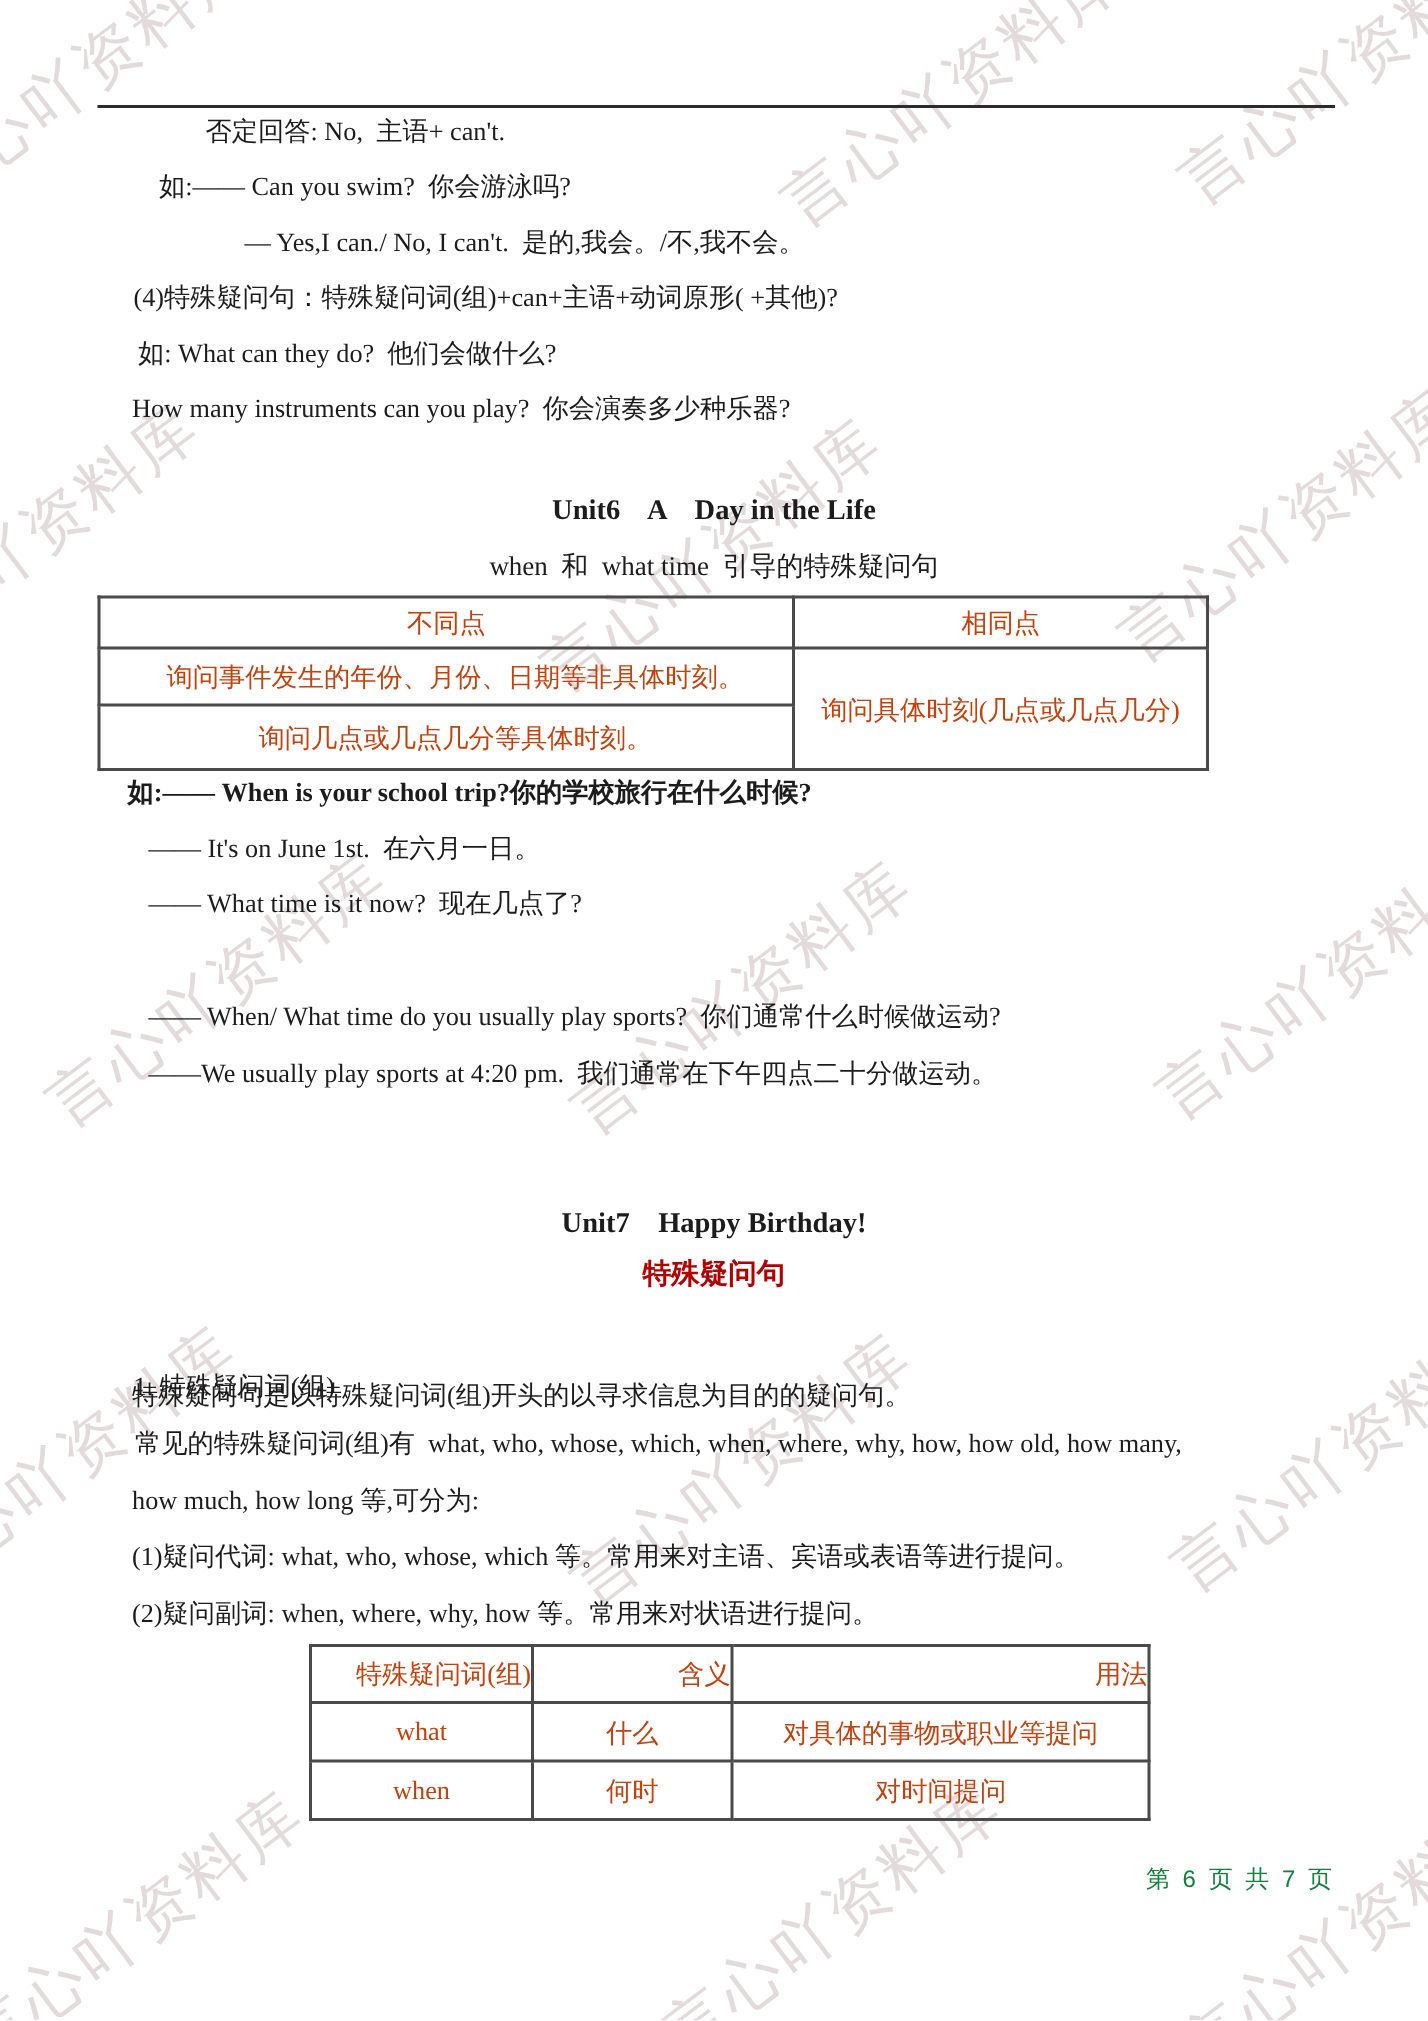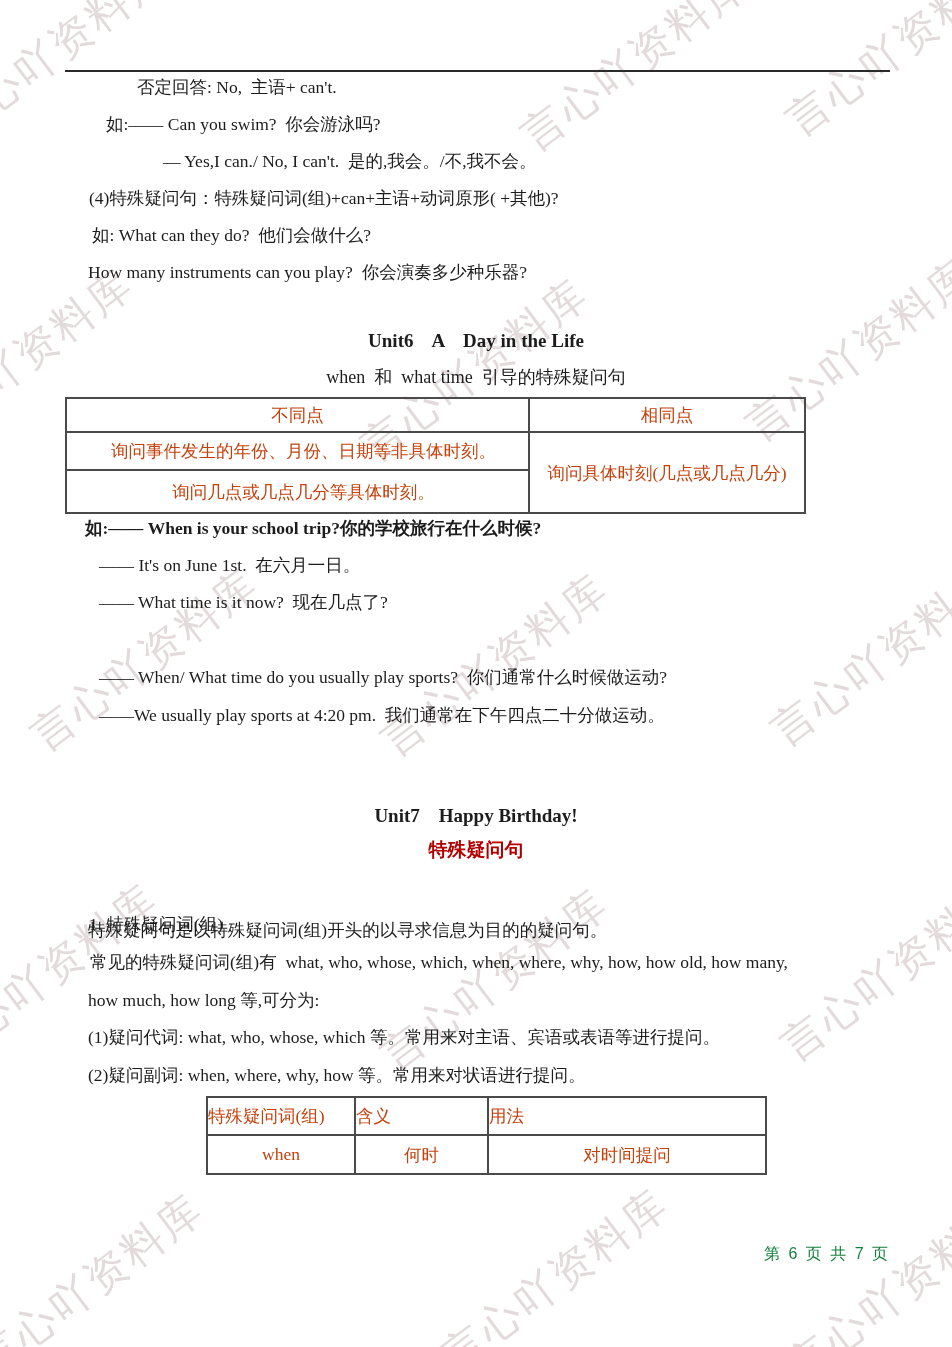--- a/index.html
+++ b/index.html
@@ -67,21 +67,21 @@
   table.doc-table td, table.doc-table th {
     border: 2px solid #4a4a4a;
     font-weight: normal;
     padding: 0;
   }
   #table-unit6 { left: 65px; top: 397px; width: 741px; }
   #table-unit6 th { height: 32px; text-align: center; }
   #table-unit6 td.lcell { width: 449px; height: 36px; text-align: center; padding-left: 12px; }
   #table-unit6 td.rcell { text-align: center; vertical-align: middle; }
   #table-unit7 { left: 206px; top: 1096px; width: 561px; }
-  #table-unit7 th { height: 36px; text-align: left; }
+  #table-unit7 th { height: 36px; text-align: right; }
   #table-unit7 td { height: 37px; text-align: center; }
   #table-unit7 .c0 { width: 146px; }
   #table-unit7 .c1 { width: 131px; }
   
   .footer-line {
     position: absolute;
     left: 62px; top: 1237px; width: 828px;
     height: 34px; line-height: 34px;
     text-align: right;
     font-size: 16px;
@@ -161,20 +161,25 @@
     <div class="line" style="top:1057px; left:88px;">(2)疑问副词: when, where, why, how 等。常用来对状语进行提问。</div>
 
     <table class="doc-table" id="table-unit7">
       <tbody>
           <tr>
         <th class="c0">特殊疑问词(组)</th>
         <th class="c1">含义</th>
         <th>用法</th>
       </tr>
       <tr>
+        <td class="c0">what</td>
+        <td class="c1">什么</td>
+        <td>对具体的事物或职业等提问</td>
+      </tr>
+      <tr>
         <td class="c0">when</td>
         <td class="c1">何时</td>
         <td>对时间提问</td>
       </tr>
     </tbody>
       </table>
 
     <div class="footer-line">第 6 页 共 7 页</div>
 
   </div>

